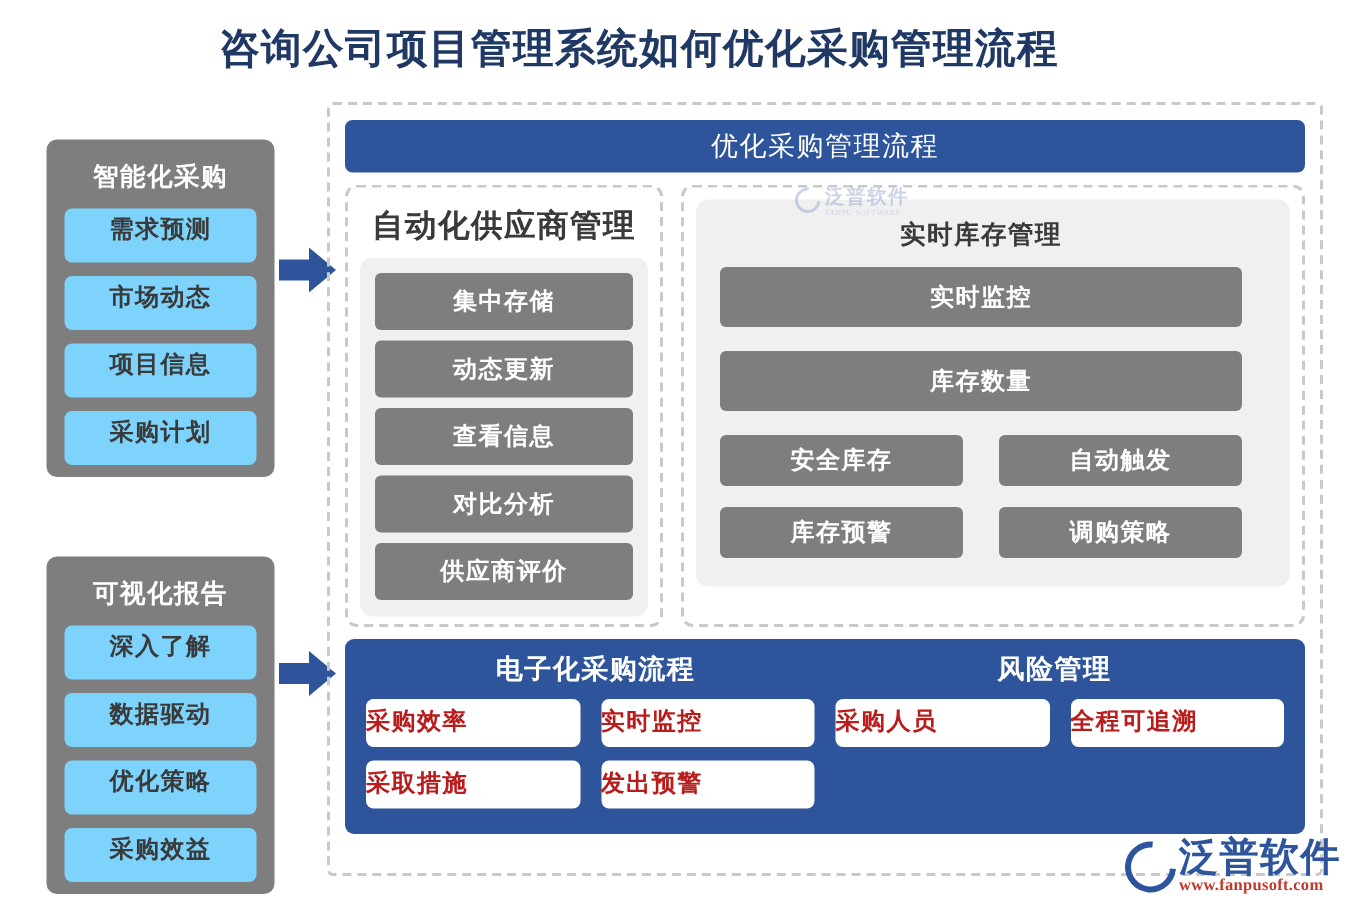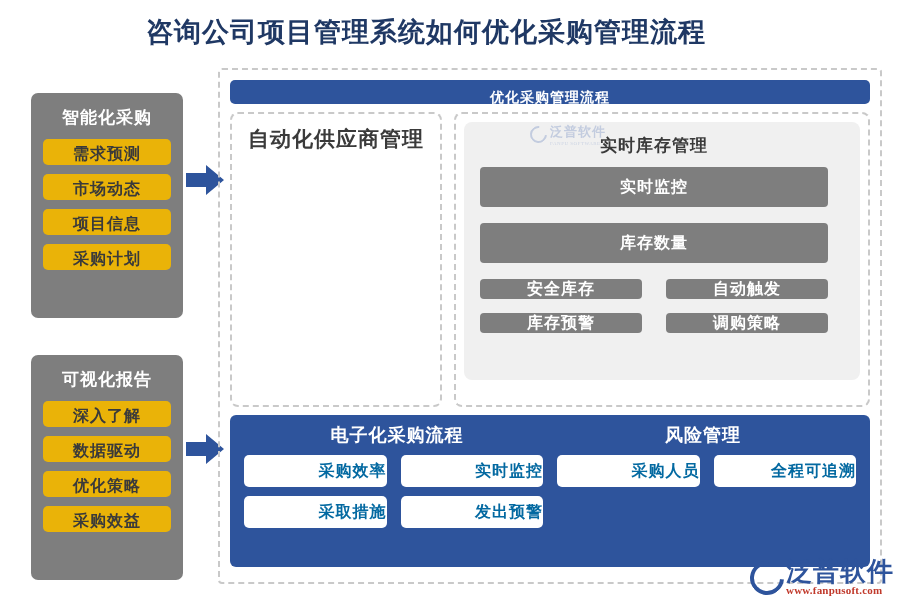--- a/index.html
+++ b/index.html
@@ -33,35 +33,35 @@
   .sidebar-card {
     position: absolute;
     left: 31px;
     width: 152px;
     background: #7e7e7e;
     border-radius: 7px;
     box-sizing: border-box;
     padding: 8px 12px 12px 12px;
   }
   #sidebar-card-0 { top: 93px; height: 225px; }
-  #sidebar-card-1 { top: 355px; height: 225px; }
+  #sidebar-card-1 { top: 371px; height: 225px; }
 
   .sidebar-card-title {
     text-align: center;
     color: #ffffff;
     font-size: 17px;
     font-weight: bold;
     letter-spacing: 1px;
     margin: 5px 0 10px 0;
     white-space: nowrap;
   }
   .sidebar-item {
-    background: #eab308;
+    background: #7dd3fc;
     border-radius: 5px;
-    height: 26px;
+    height: 36px;
     line-height: 29px;
     text-align: center;
     font-size: 16px;
     font-weight: bold;
     color: #3a3a3a;
     margin-bottom: 9px;
     letter-spacing: 1px;
     white-space: nowrap;
   }
   .sidebar-item:last-child { margin-bottom: 0; }
@@ -84,26 +84,26 @@
     height: 516px;
     border: 2px dashed #c9c9c9;
     border-radius: 4px;
     box-sizing: border-box;
     padding: 10px;
   }
 
   .main-header {
     background: #2e549c;
     border-radius: 5px;
-    height: 24px;
+    height: 35px;
     line-height: 35px;
     text-align: center;
     color: #ffffff;
-    font-size: 14px;
-    font-weight: bold;
+    font-size: 18px;
+    font-weight: normal;
     letter-spacing: 1px;
     white-space: nowrap;
   }
 
   .mid-row {
     display: flex;
     gap: 12px;
     margin-top: 8px;
     height: 295px;
   }
@@ -166,28 +166,28 @@
   }
   .inv-full {
     height: 40px;
     margin-bottom: 16px;
   }
   .inv-grid {
     display: grid;
     grid-template-columns: 1fr 1fr;
     gap: 14px 24px;
   }
-  .inv-grid .gray-chip { height: 20px; }
+  .inv-grid .gray-chip { height: 34px; }
 
   
   .bottom-panel {
     background: #2e549c;
     border-radius: 6px;
     margin-top: 8px;
-    height: 152px;
+    height: 130px;
     box-sizing: border-box;
     padding: 8px 14px 12px 14px;
     position: relative;
   }
   .bottom-titles {
     display: flex;
   }
   .bottom-title {
     flex: 1;
     text-align: center;
@@ -201,24 +201,24 @@
   .bottom-grid {
     display: grid;
     grid-template-columns: repeat(4, 1fr);
     gap: 9px 14px;
   }
   .white-chip {
     background: #ffffff;
     border-radius: 5px;
     height: 32px;
     line-height: 32px;
-    text-align: right;
+    text-align: left;
     font-size: 16px;
     font-weight: bold;
-    color: #0369a1;
+    color: #b91c1c;
     letter-spacing: 1px;
     white-space: nowrap;
   }
 
   
   .wm-center {
     position: absolute;
     left: 310px;
     top: 52px;
     opacity: 0.38;
@@ -314,20 +314,27 @@
 </div>
 
 <div class="main-panel">
 
   <div class="main-header">优化采购管理流程</div>
 
   <div class="mid-row">
 
     <div class="sub-panel" id="sub-panel-supplier">
       <div class="sub-panel-title">自动化供应商管理</div>
+      <div class="inner-box" id="supplier-inner">
+        <div class="gray-chip">集中存储</div>
+        <div class="gray-chip">动态更新</div>
+        <div class="gray-chip">查看信息</div>
+        <div class="gray-chip">对比分析</div>
+        <div class="gray-chip">供应商评价</div>
+      </div>
     </div>
 
     <div class="sub-panel" id="sub-panel-inventory">
       <div class="inner-box" id="inventory-inner">
         <div class="inv-title">实时库存管理</div>
         <div class="gray-chip inv-full">实时监控</div>
         <div class="gray-chip inv-full">库存数量</div>
         <div class="inv-grid">
           <div class="gray-chip">安全库存</div>
           <div class="gray-chip">自动触发</div>

